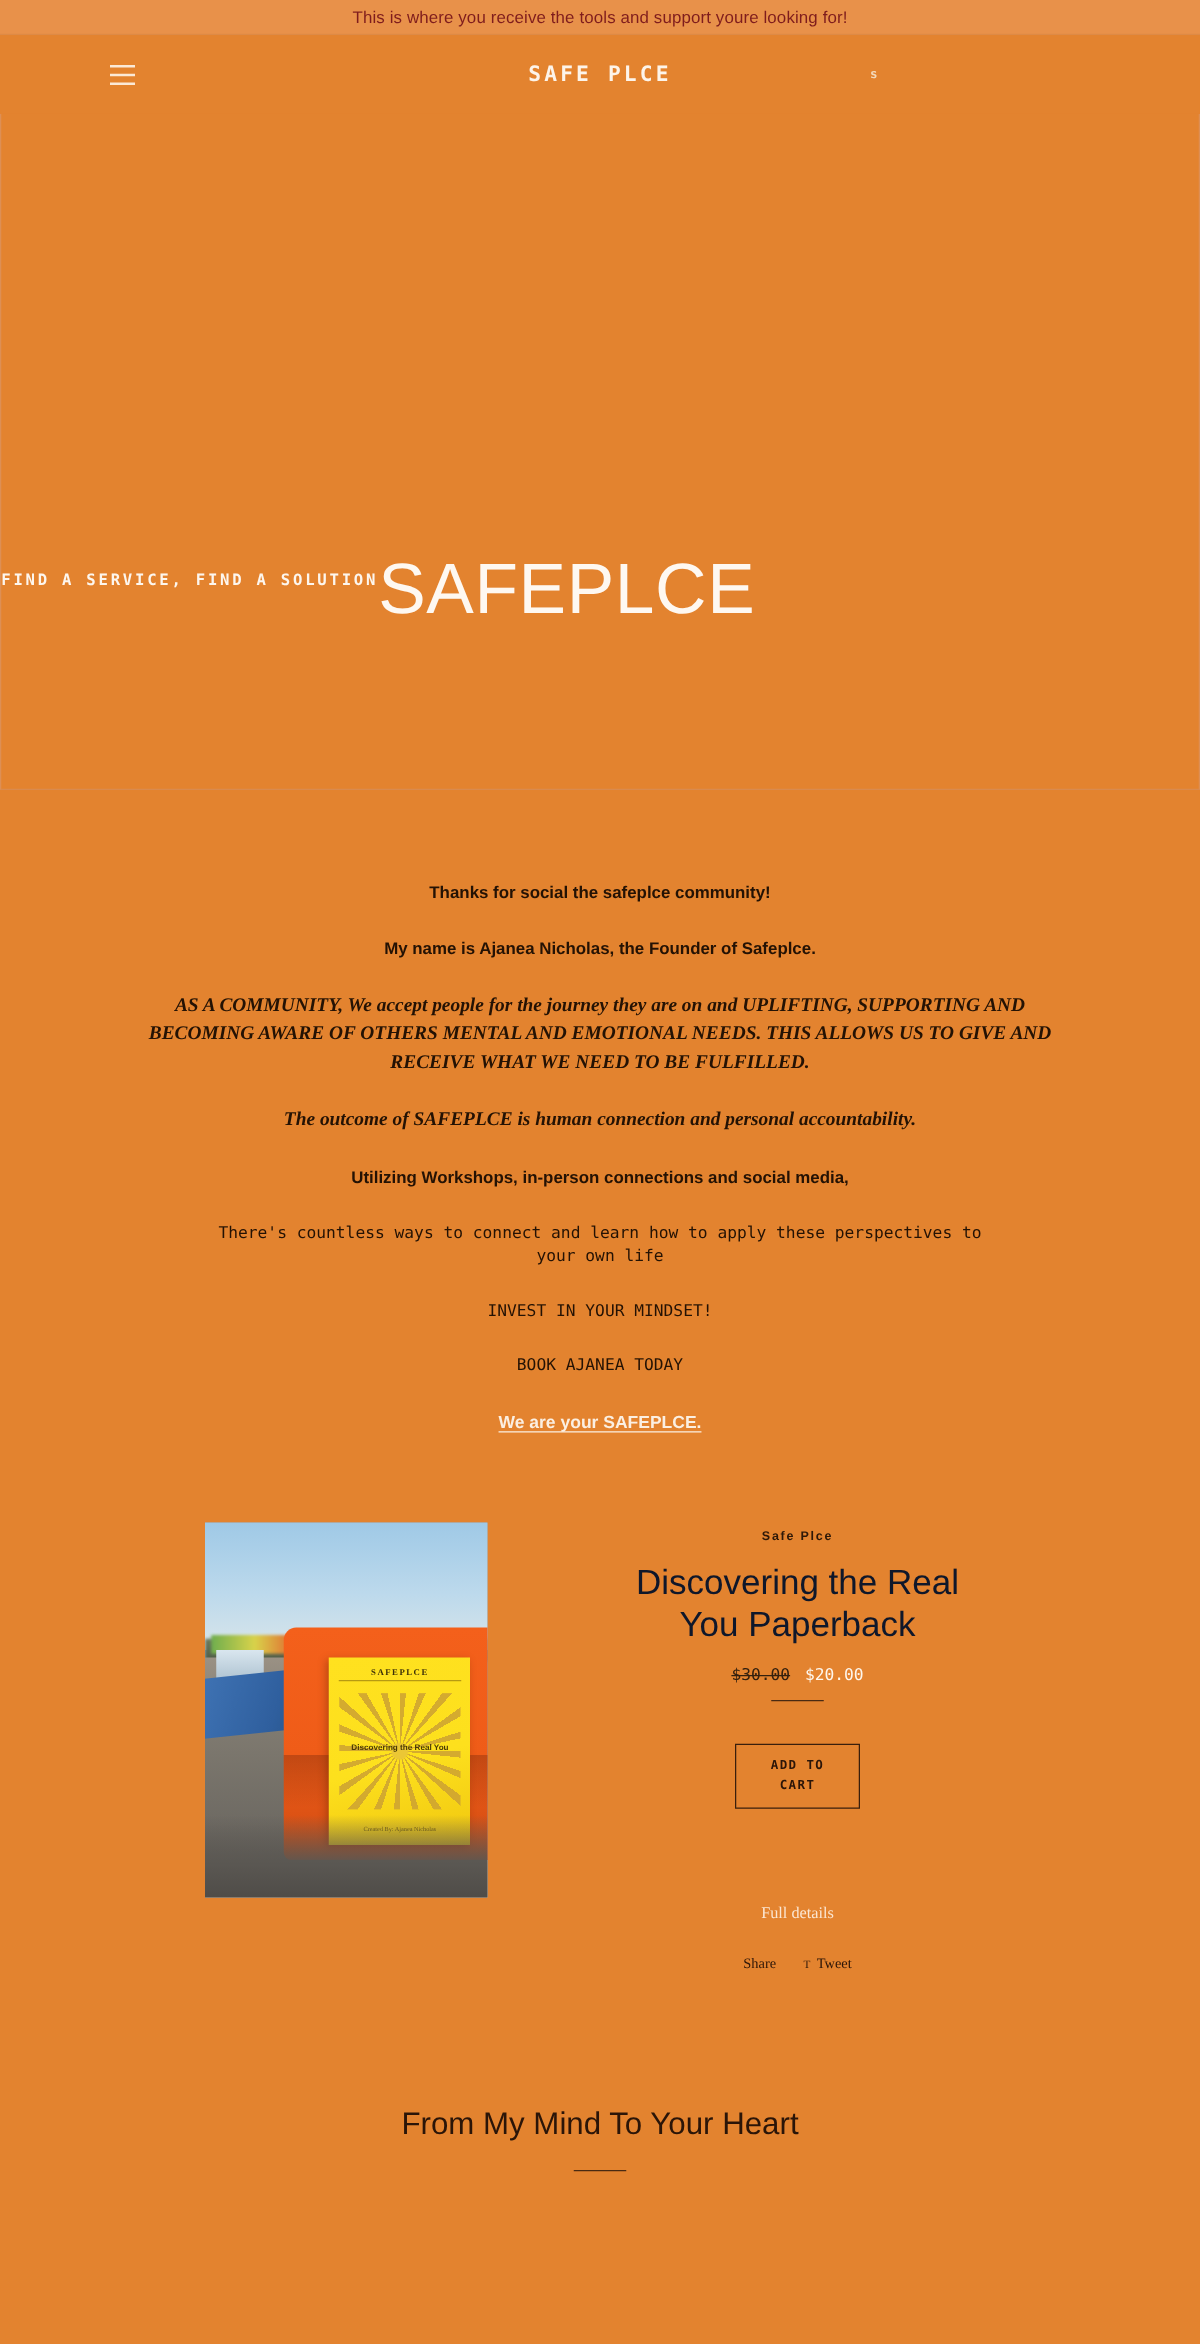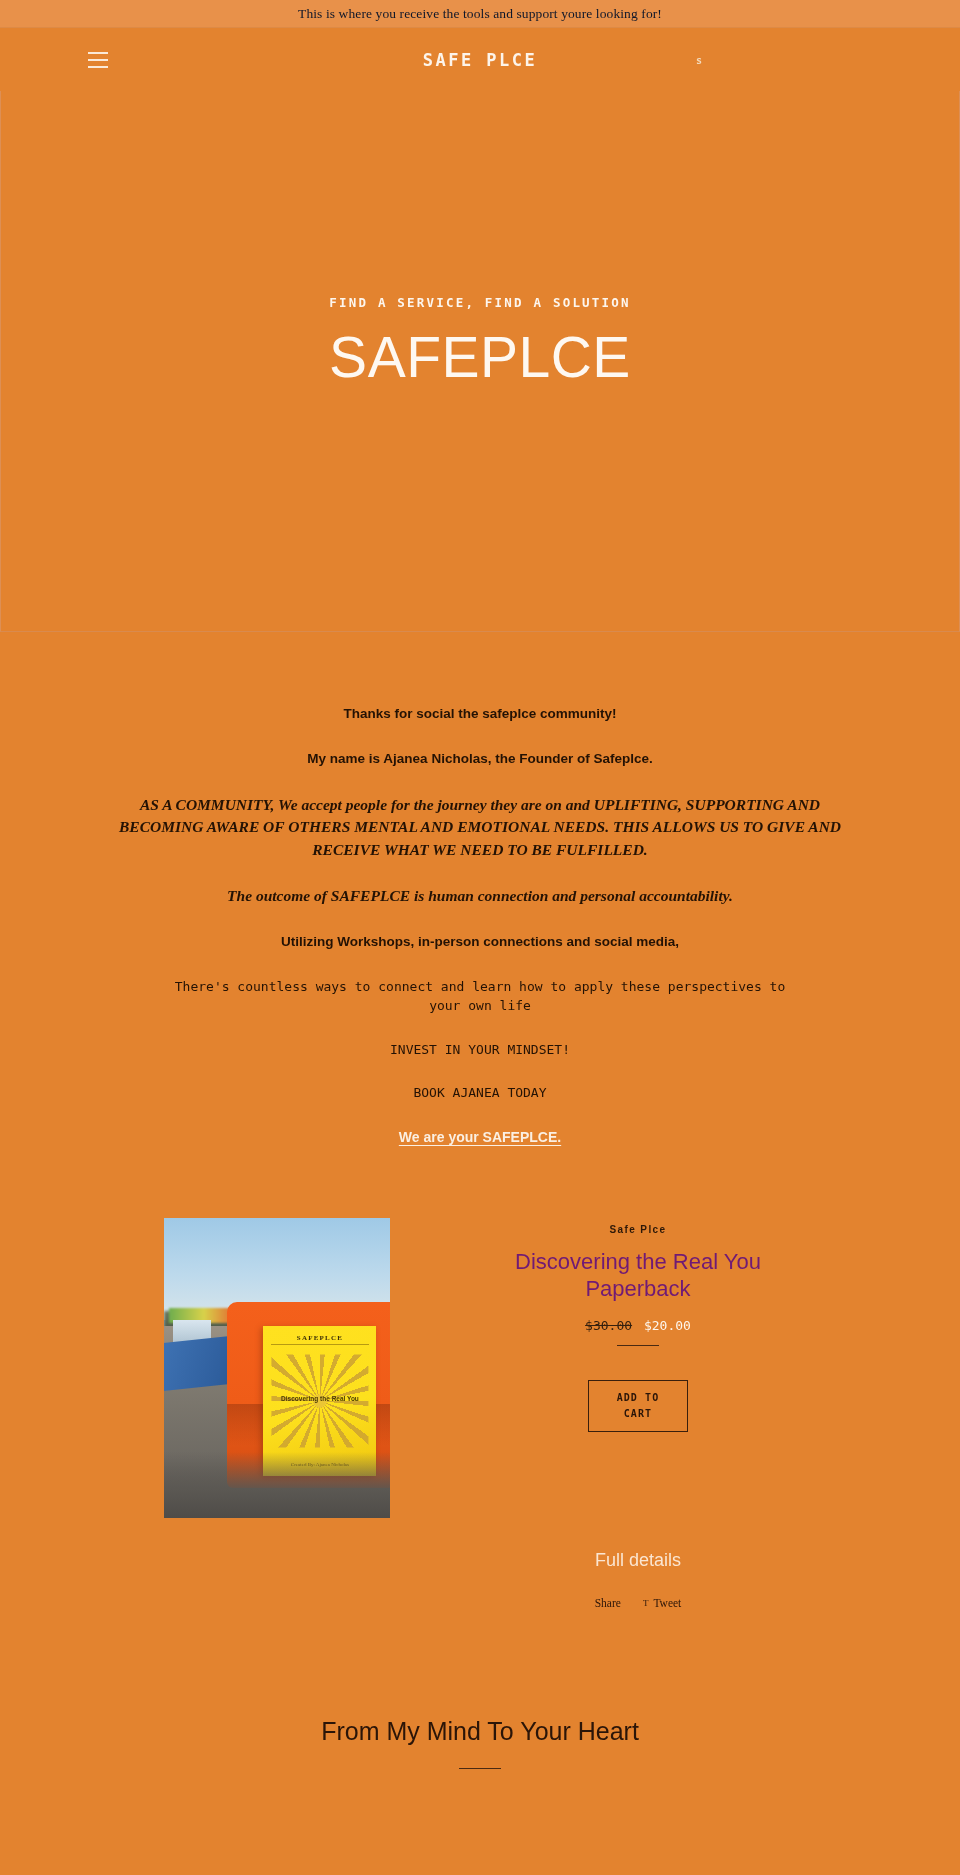--- a/index.html
+++ b/index.html
@@ -20,23 +20,23 @@
   
   .announcement {
     height: 28px;
     background: #E8914A;
     display: flex;
     align-items: center;
     justify-content: center;
     border-bottom: 1px solid #dd8a46;
   }
   .announcement-text {
-    font-family: Liberation Serif, serif;
+    font-family: Liberation Sans, sans-serif;
     font-size: 13.5px;
-    color: #0f172a;
+    color: #7f1d1d;
     letter-spacing: 0.1px;
   }
 
   
   .header {
     height: 63px;
     background: #E3832F;
     display: flex;
     align-items: center;
     position: relative;
@@ -89,21 +89,20 @@
   }
 
   
   .hero {
     height: 541px;
     background: #E3832F;
     border-bottom: 1px solid #d98a4e;
     border-left: 1px solid #dd8f55;
     border-right: 1px solid #dd8f55;
     display: flex;
-    flex-direction: column;
     align-items: center;
     justify-content: flex-start;
     padding-top: 204px;
   }
   .hero-kicker {
     font-family: "DejaVu Sans Mono", monospace;
     font-weight: bold;
     font-size: 12.5px;
     letter-spacing: 2.2px;
     color: #FDF6EE;
@@ -286,23 +285,23 @@
     font-family: "Liberation Sans", sans-serif;
     font-weight: bold;
     font-size: 10px;
     letter-spacing: 1.4px;
     color: #2d1808;
     margin-bottom: 14px;
   }
   .product-title {
     font-family: "Liberation Sans", sans-serif;
     font-weight: 400;
-    font-size: 22px;
+    font-size: 28px;
     line-height: 1.2;
-    color: #701a75;
+    color: #0f172a;
     margin-bottom: 16px;
   }
   .product-price {
     font-family: "DejaVu Sans Mono", monospace;
     font-size: 13px;
     margin-bottom: 12px;
   }
   .price-compare {
     color: #34200e;
     text-decoration: line-through;
@@ -326,23 +325,23 @@
     font-family: "DejaVu Sans Mono", monospace;
     font-weight: bold;
     font-size: 10px;
     letter-spacing: 1.1px;
     line-height: 1.6;
     cursor: pointer;
     padding: 9px 21px;
   }
   .full-details {
     display: inline-block;
-    margin-top: 118px;
-    font-family: Liberation Sans, sans-serif;
-    font-size: 18px;
+    margin-top: 75px;
+    font-family: Liberation Serif, serif;
+    font-size: 13px;
     color: #FBE6D2;
     text-decoration: none;
   }
   .share-row {
     margin-top: 26px;
     display: flex;
     justify-content: center;
     align-items: center;
     gap: 22px;
     font-family: "Liberation Serif", serif;

